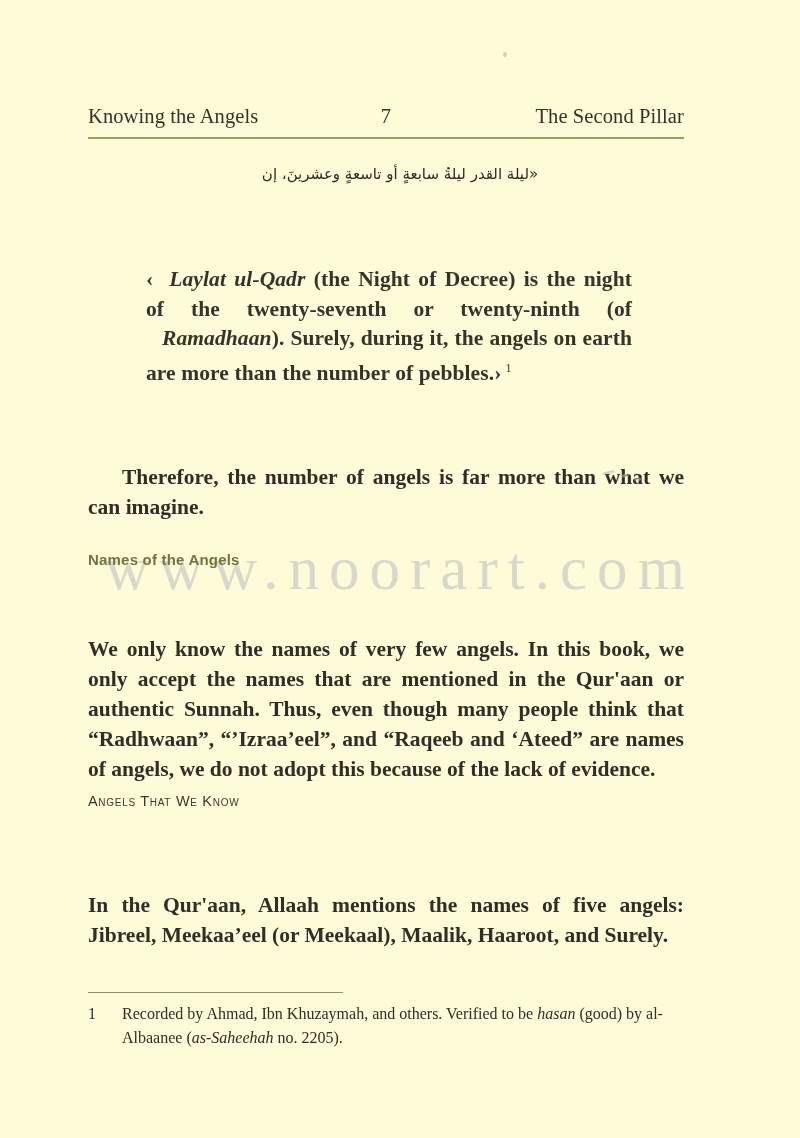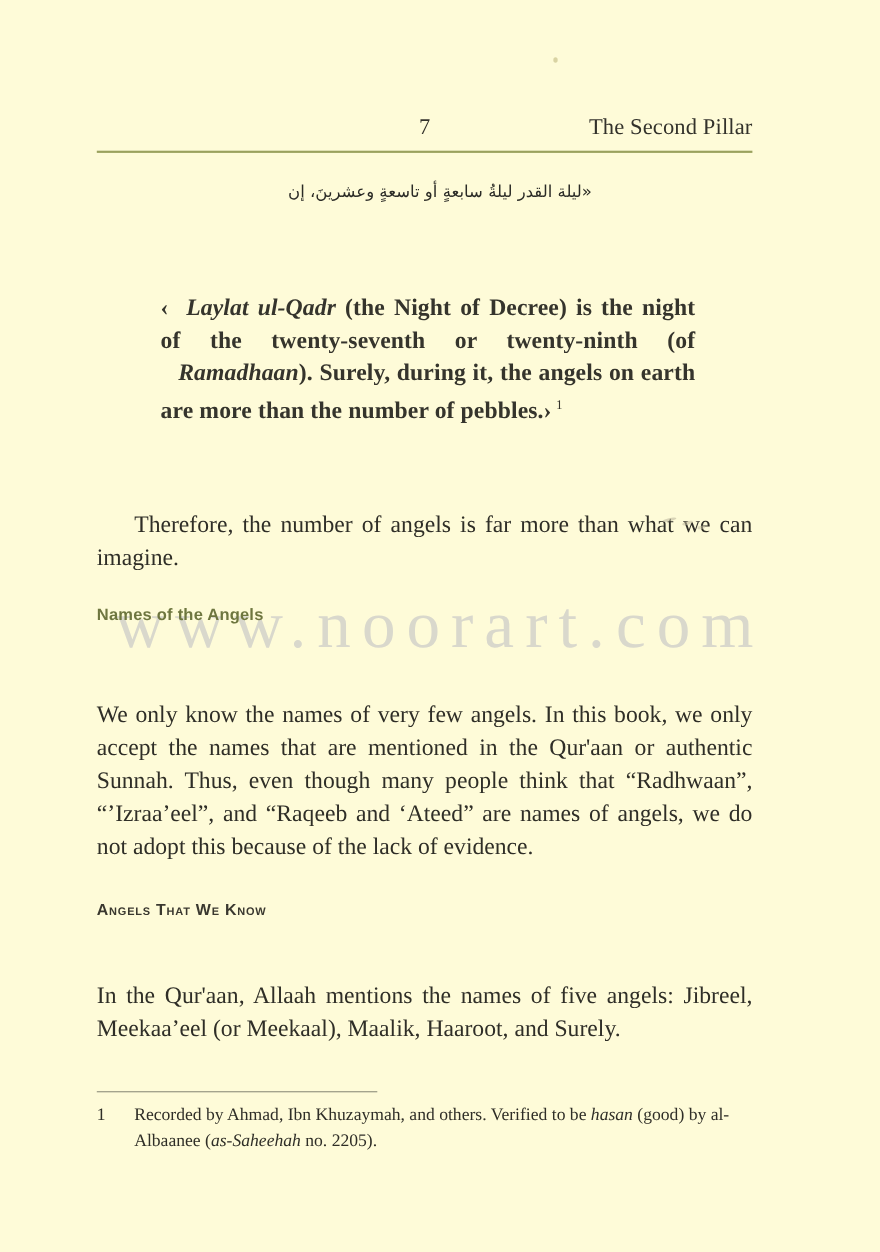--- a/index.html
+++ b/index.html
@@ -89,20 +89,21 @@
 
   
   .body-para {
     position: absolute;
     left: 88px;
     width: 596px;
     font-size: 21.5px;
     line-height: 30px;
     text-align: justify;
     color: #2f2e27;
+    font-weight: bold;
   }
   .body-para.indent { text-indent: 34px; }
   #para-therefore { top: 440px; }
   #para-names      { top: 612px; }
   #para-quraan     { top: 868px; }
 
   
   .section-heading {
     position: absolute;
     left: 88px;
@@ -110,24 +111,24 @@
     font-family: "Liberation Sans", "DejaVu Sans", sans-serif;
     font-size: 15px;
     font-weight: bold;
     color: #6e763f;
     letter-spacing: 0.2px;
     z-index: 3;
   }
   .sub-heading {
     position: absolute;
     left: 88px;
-    top: 820px;
+    top: 793px;
     font-family: "Liberation Sans", "DejaVu Sans", sans-serif;
     font-size: 14.5px;
-    font-weight: bold;
+    font-weight: normal;
     color: #3a382f;
     font-variant: small-caps;
     letter-spacing: 0.7px;
   }
 
   
   .watermark {
     position: absolute;
     left: 0;
     top: 534px;
@@ -201,20 +202,21 @@
 <body>
 
 <div class="page">
 
   <div class="speck" id="speck-top"></div>
   <div class="smudge" id="smudge-a"></div>
   <div class="smudge" id="smudge-b"></div>
   <div class="smudge" id="smudge-c"></div>
 
   <div class="running-head">
+    <span class="rh-left">Knowing the Angels</span>
     <span class="rh-center">7</span>
     <span class="rh-right">The Second Pillar</span>
   </div>
   <div class="head-rule"></div>
 
   <div class="arabic-block">
     <span class="aline">«ليلة القدر ليلةُ سابعةٍ أو تاسعةٍ وعشرينَ، إن</span>
   </div>
 
   <div class="translation"><span>‹</span><i>Laylat ul-Qadr</i><span> (the Night of Decree) is the night of the twenty-seventh or twenty-ninth (of </span><i>Ramadhaan</i><span>). Surely, during it, the angels on earth are more than the number of pebbles.</span><span>›</span><span class="fn">1</span></div>

